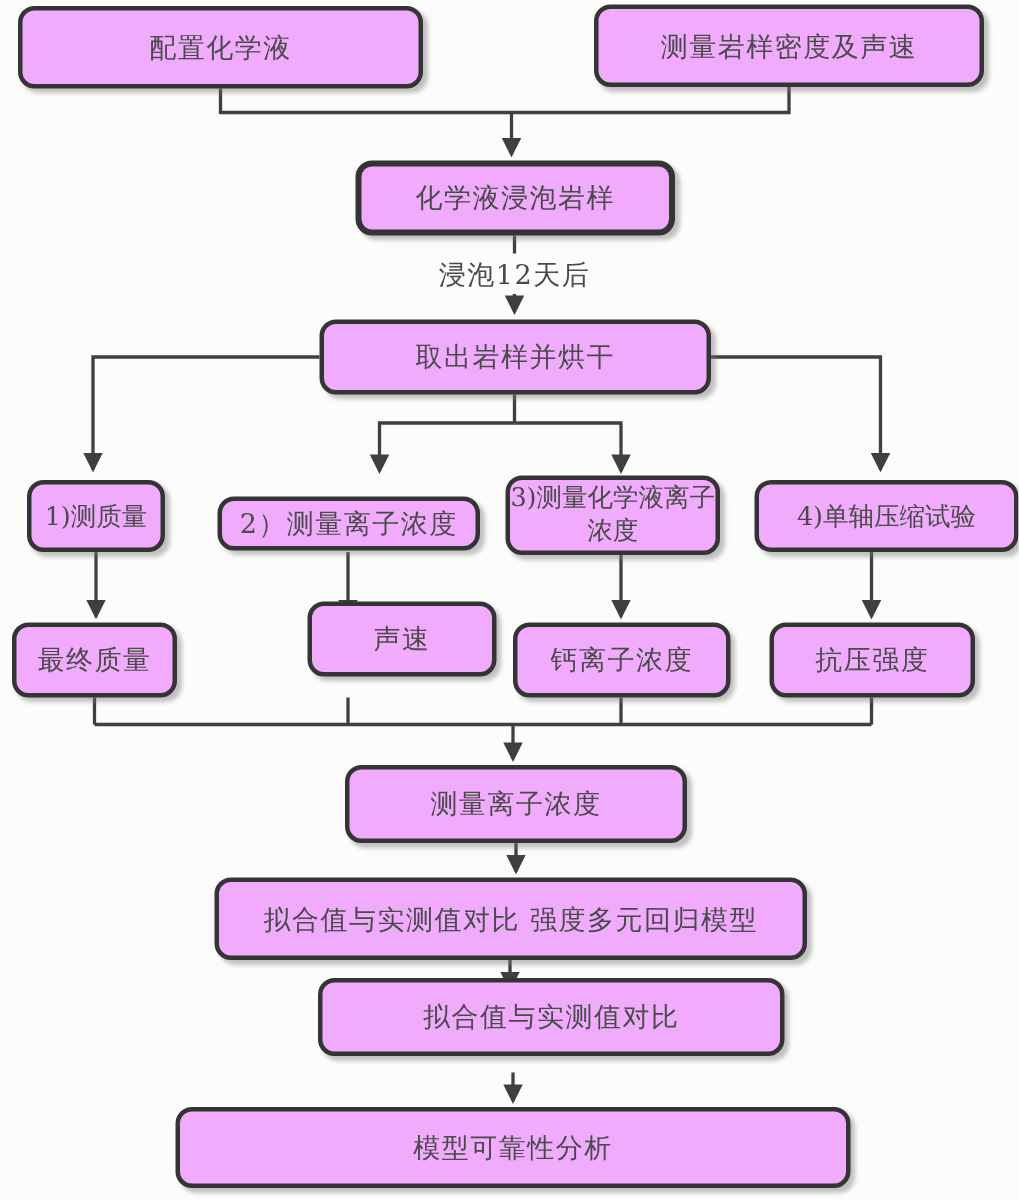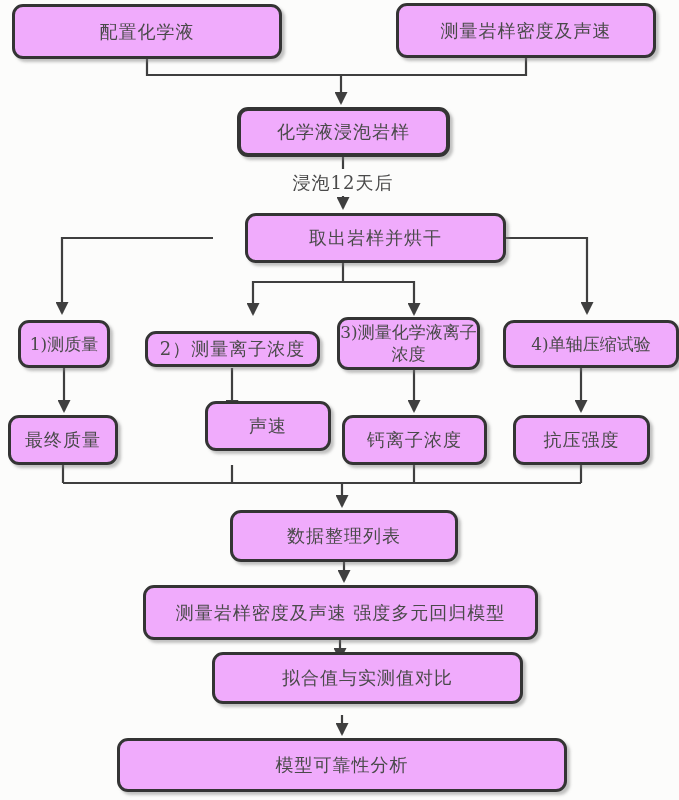--- a/index.html
+++ b/index.html
@@ -84,21 +84,21 @@
   </div>
 
   <div class="node" style="left:237px;top:107px;width:213px;height:50px;border-width:4px;">
     <span>化学液浸泡岩样</span>
   </div>
 
   <div class="node" style="left:396px;top:3px;width:260px;height:55px;">
     <span>测量岩样密度及声速</span>
   </div>
 
-  <div class="node" style="left:213px;top:213px;width:261px;height:50px;margin-left:32px;">
+  <div class="node" style="left:213px;top:213px;width:261px;height:50px;">
     <span>取出岩样并烘干</span>
   </div>
 
   <div class="node small" style="left:18px;top:320px;width:92px;height:48px;letter-spacing:0;">
     <span>1)测质量</span>
   </div>
 
   <div class="node" style="left:145px;top:318px;width:175px;height:36px;margin-top:13px;">
     <span>2）测量离子浓度</span>
   </div>
@@ -122,25 +122,25 @@
 
   <div class="node" style="left:342px;top:415px;width:145px;height:50px;">
     <span>钙离子浓度</span>
   </div>
 
   <div class="node" style="left:513px;top:415px;width:137px;height:50px;">
     <span>抗压强度</span>
   </div>
 
   <div class="node" style="left:230px;top:510px;width:228px;height:52px;">
-    <span>数据整理列表</span>
+    <span>测量离子浓度</span>
   </div>
 
   <div class="node" style="left:143px;top:585px;width:395px;height:55px;">
-    <span>测量岩样密度及声速 强度多元回归模型</span>
+    <span>拟合值与实测值对比 强度多元回归模型</span>
   </div>
 
   <div class="node" style="left:212px;top:652px;width:311px;height:52px;">
     <span>拟合值与实测值对比</span>
   </div>
 
   <div class="node" style="left:117px;top:738px;width:450px;height:54px;">
     <span>模型可靠性分析</span>
   </div>
 

